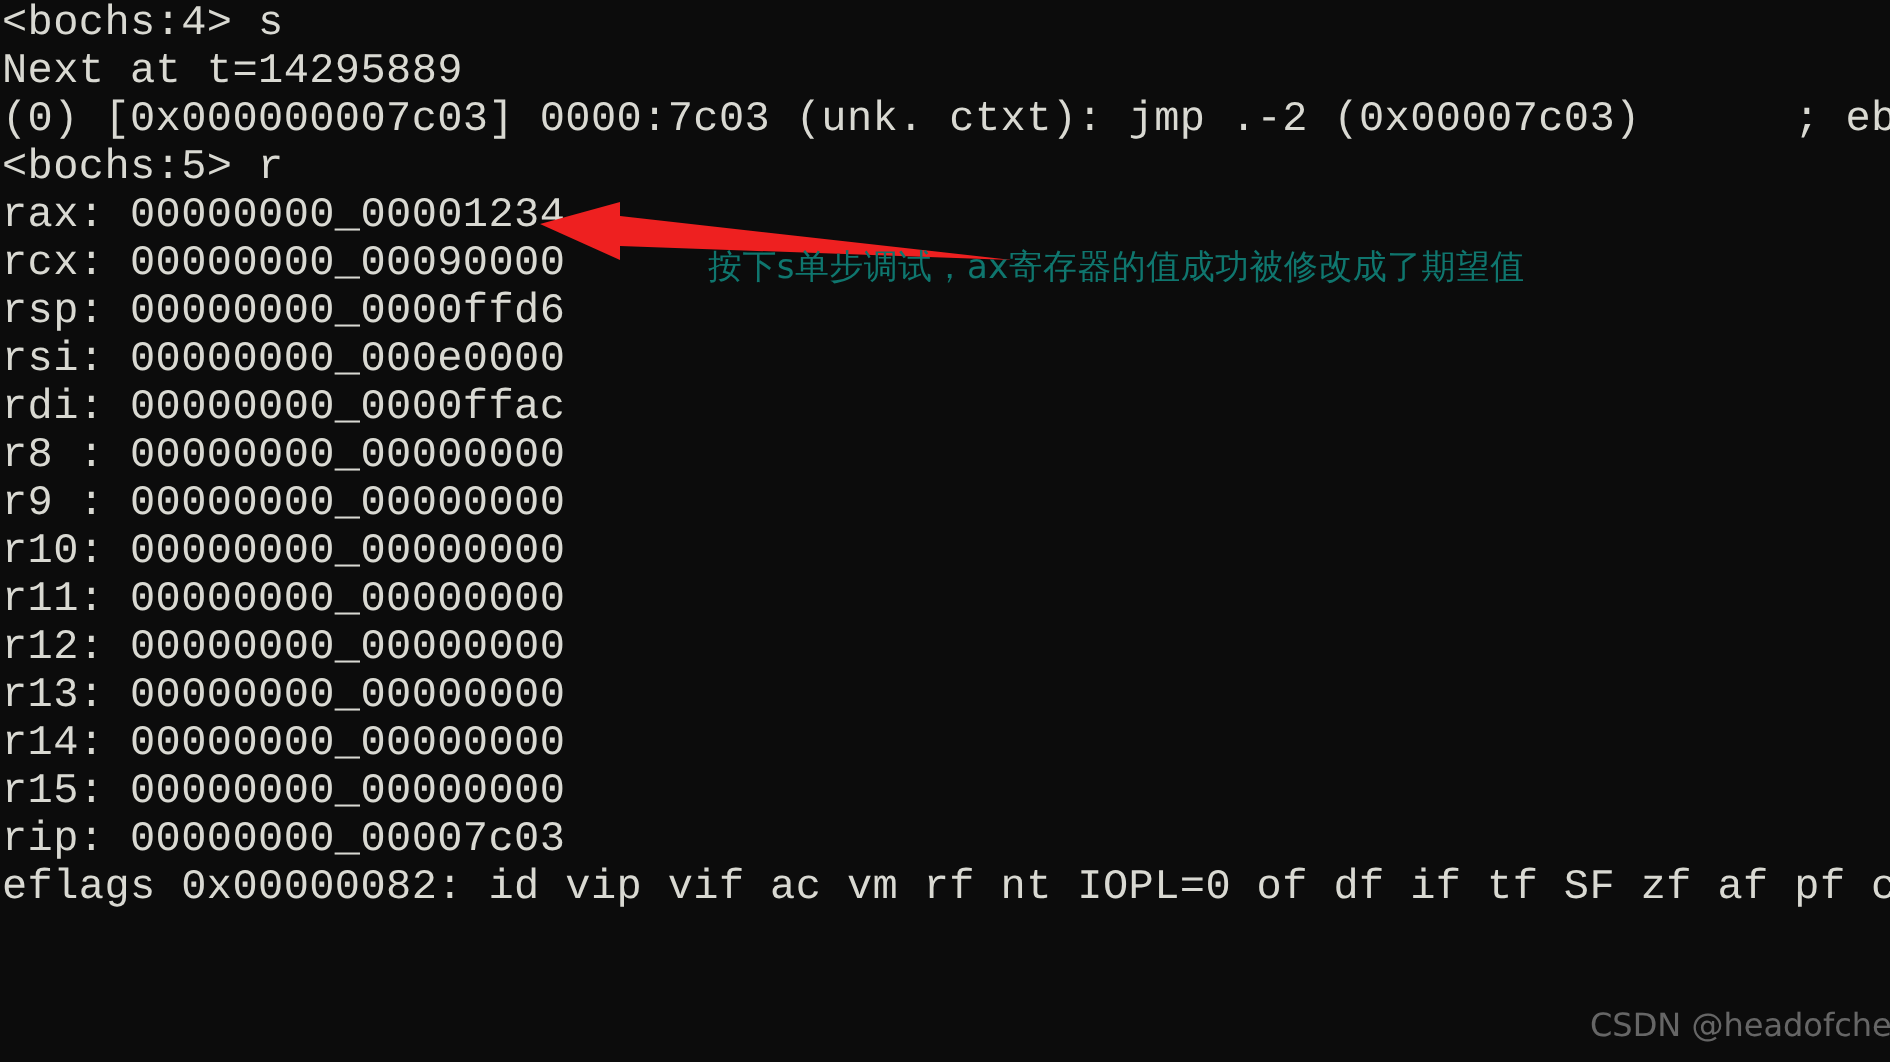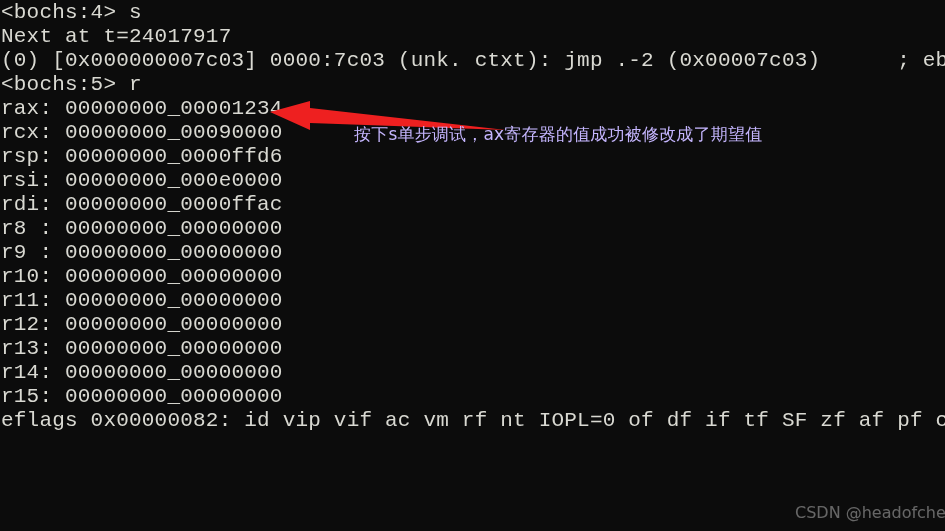--- a/index.html
+++ b/index.html
@@ -45,21 +45,21 @@
   }
   .arrow-svg {
     position: absolute;
     left: 0px;
     top: 0px;
   }
   .note-text {
     position: absolute;
     left: 86px;
     top: 24px;
-    color: #c4b5fd;
+    color: #0f766e;
     font-family: "DejaVu Sans", "Liberation Sans", sans-serif;
     font-size: 17px;
     line-height: 22px;
     white-space: pre;
     letter-spacing: 0.2px;
   }
 
   
   .watermark {
     position: absolute;
@@ -73,36 +73,37 @@
     pointer-events: none;
   }
 </style>
 </head>
 <body>
 
 <div id="screen">
 
   <div class="term">
     <div class="line">&lt;bochs:4&gt; s</div>
-    <div class="line">Next at t=24017917</div>
+    <div class="line">Next at t=14295889</div>
     <div class="line">(0) [0x000000007c03] 0000:7c03 (unk. ctxt): jmp .-2 (0x00007c03)      ; ebfe</div>
     <div class="line">&lt;bochs:5&gt; r</div>
     <div class="line">rax: 00000000_00001234</div>
     <div class="line">rcx: 00000000_00090000</div>
     <div class="line">rsp: 00000000_0000ffd6</div>
     <div class="line">rsi: 00000000_000e0000</div>
     <div class="line">rdi: 00000000_0000ffac</div>
     <div class="line">r8 : 00000000_00000000</div>
     <div class="line">r9 : 00000000_00000000</div>
     <div class="line">r10: 00000000_00000000</div>
     <div class="line">r11: 00000000_00000000</div>
     <div class="line">r12: 00000000_00000000</div>
     <div class="line">r13: 00000000_00000000</div>
     <div class="line">r14: 00000000_00000000</div>
     <div class="line">r15: 00000000_00000000</div>
+    <div class="line">rip: 00000000_00007c03</div>
     <div class="line">eflags 0x00000082: id vip vif ac vm rf nt IOPL=0 of df if tf SF zf af pf cf</div>
   </div>
 
   <div class="annotation">
     <svg class="arrow-svg" width="240" height="44" viewBox="0 0 240 44">
       <polygon points="2,13 42,2 42,9 238,31 42,24 42,31" fill="#ee2020"></polygon>
     </svg>
     <div class="note-text">按下s单步调试，ax寄存器的值成功被修改成了期望值</div>
   </div>
 

